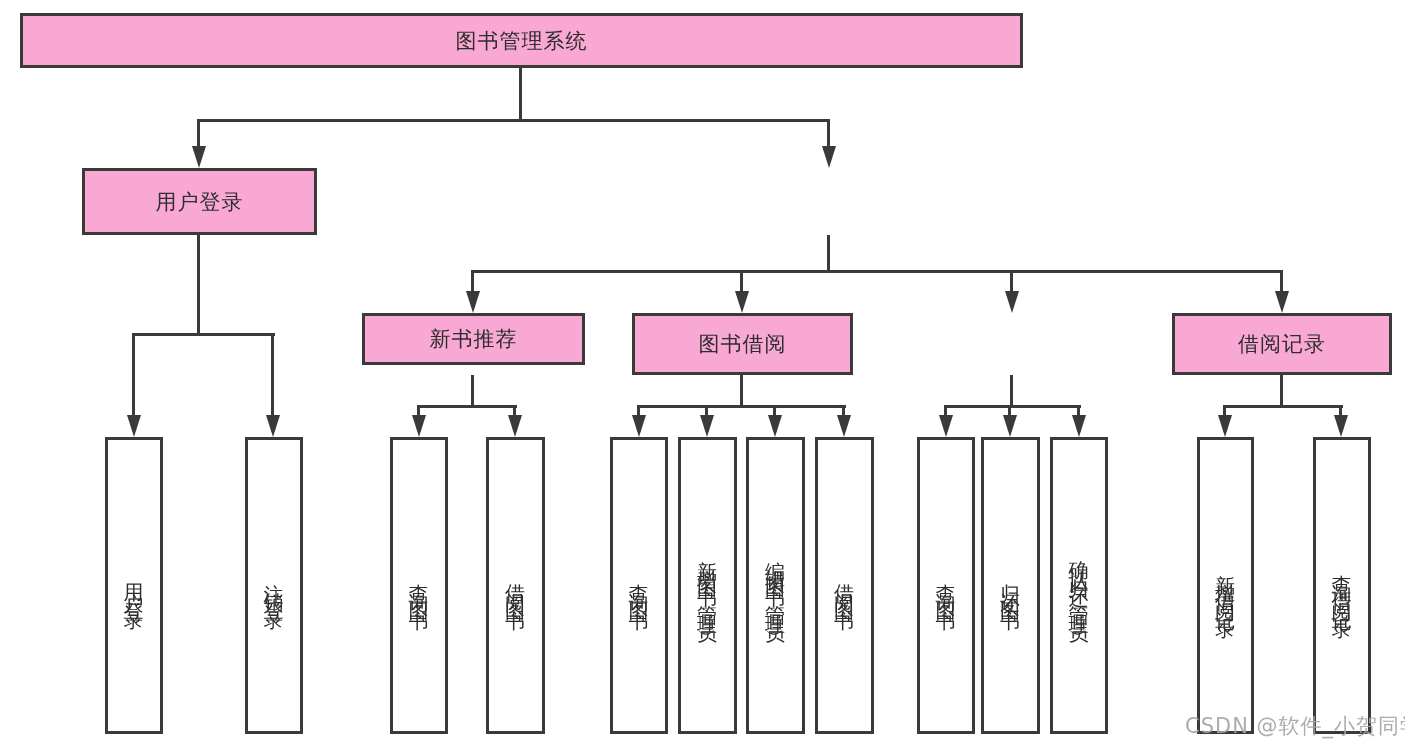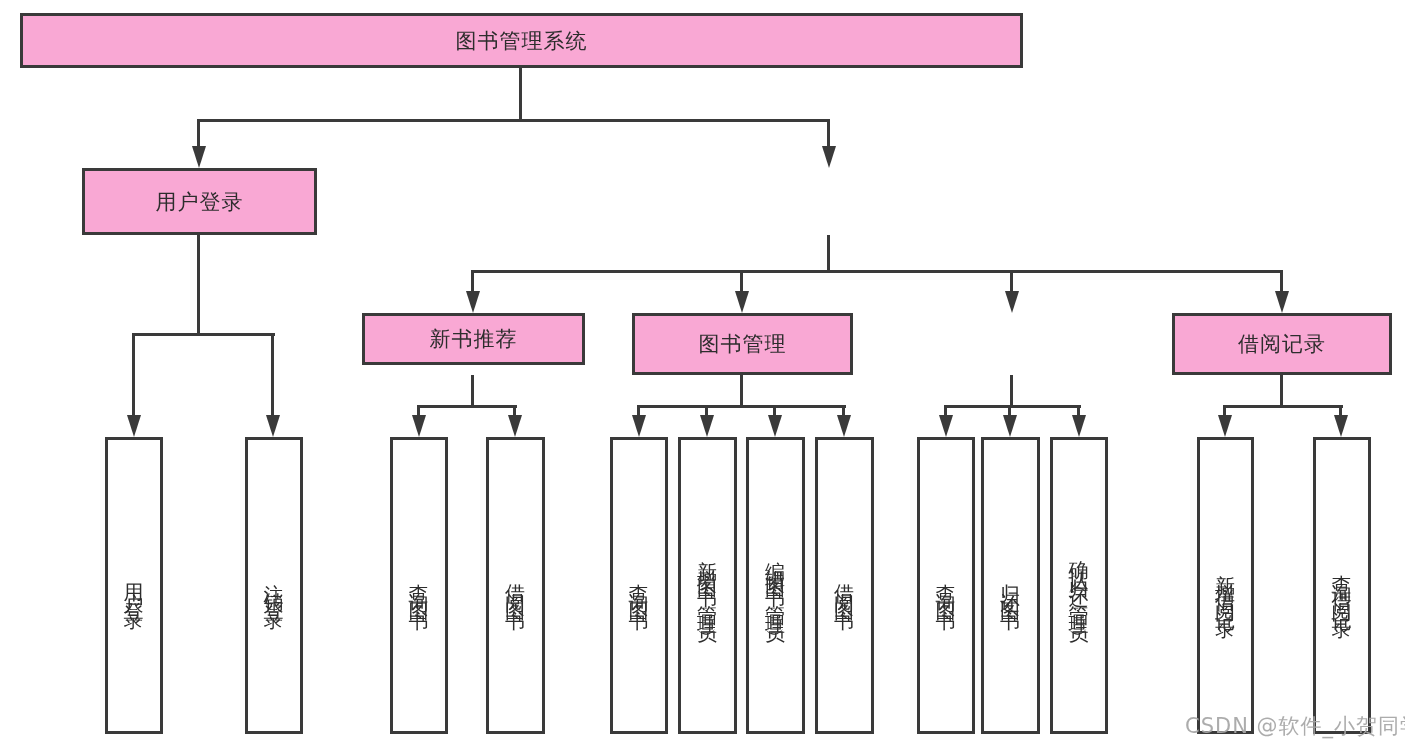--- a/index.html
+++ b/index.html
@@ -99,21 +99,21 @@
   <div class="line" style="left:1280px;top:270px;width:3px;height:23px"></div>
   <div class="arrow" style="left:466px;top:291px"></div>
   <div class="arrow" style="left:735px;top:291px"></div>
   <div class="arrow" style="left:1005px;top:291px"></div>
   <div class="arrow" style="left:1275px;top:291px"></div>
 
   <div class="box" style="left:362px;top:313px;width:223px;height:52px">
     <span>新书推荐</span>
   </div>
   <div class="box" style="left:632px;top:313px;width:221px;height:62px">
-    <span>图书管理</span>
+    <span>图书借阅</span>
   </div>
   <div class="box" style="left:1172px;top:313px;width:220px;height:62px">
     <span>借阅记录</span>
   </div>
 
   <div class="line" style="left:471px;top:375px;width:3px;height:33px"></div>
   <div class="line" style="left:417px;top:405px;width:100px;height:3px"></div>
   <div class="line" style="left:417px;top:405px;width:3px;height:12px"></div>
   <div class="line" style="left:513px;top:405px;width:3px;height:12px"></div>
   <div class="arrow" style="left:412px;top:415px"></div>

